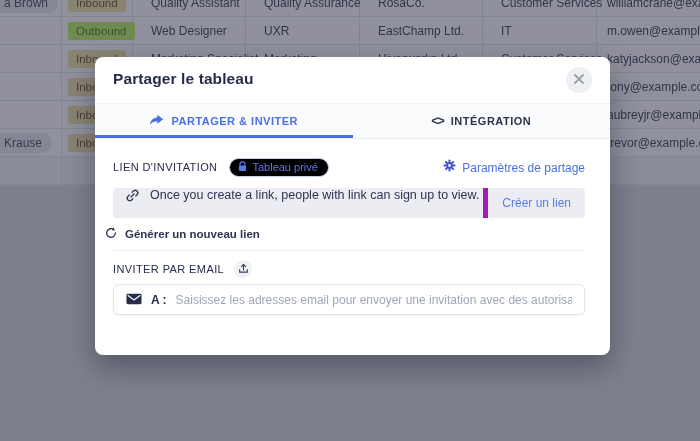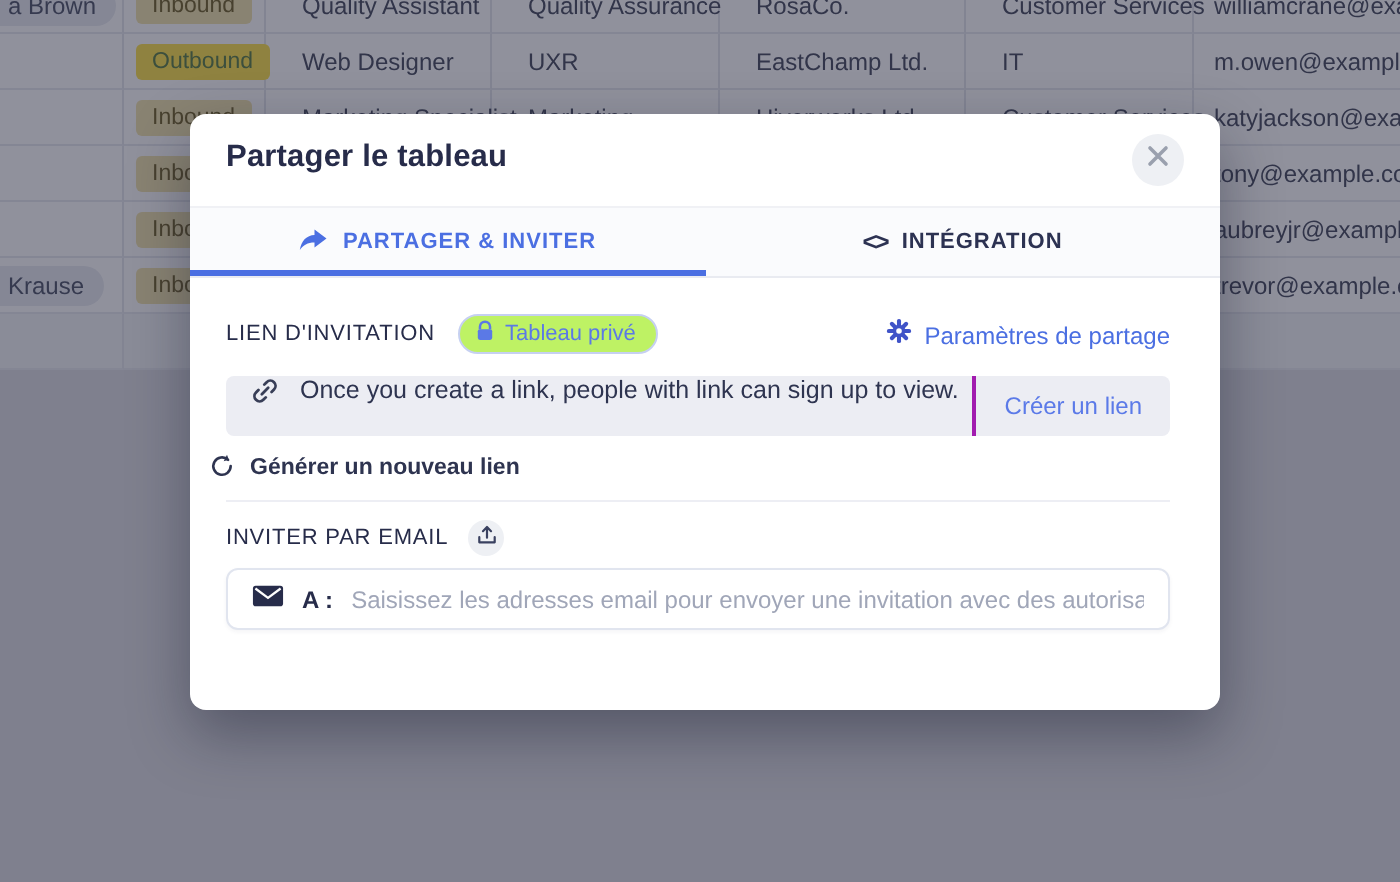--- a/index.html
+++ b/index.html
@@ -30,21 +30,21 @@
   .td.c-badge { padding-left:6px; }
   .pill {
     background:#e9ebf1; color:#4a5065; font-size:12px;
     padding:3px 10px 3px 16px; border-radius:10px; margin-left:-12px;
   }
   .pill:empty { display:none; }
   .badge {
     font-size:11.5px; padding:2px 8px; border-radius:3px; line-height:14px;
   }
   .badge.inbound  { background:#f1e2ab; color:#6e5f25; }
-  .badge.outbound { background:#fde047; color:#567a41; }
+  .badge.outbound { background:#bef264; color:#567a41; }
 
   
   .overlay { position:absolute; inset:0; background:rgba(33,36,58,0.5); z-index:1; }
 
   
   .modal {
     position:absolute; left:95px; top:57px; width:515px; height:298px;
     background:#fff; border-radius:8px; z-index:2;
     box-shadow:0 12px 30px rgba(15,18,40,0.38);
   }
@@ -72,38 +72,38 @@
   .tab.inactive { color:#2c3252; }
   .code-glyph { font-weight:800; font-size:12.5px; letter-spacing:-1px; }
 
   .link-row {
     position:absolute; top:99px; left:18px; right:25px; height:22px;
     display:flex; align-items:center;
   }
   .section-label { font-size:11px; font-weight:400; color:#272c4a; letter-spacing:.4px; }
   .privacy-badge {
     margin-left:12px; display:flex; align-items:center; gap:5px;
-    border:1px solid #c6d0f1; border-radius:11px; background:#bef264;
+    border:1px solid #c6d0f1; border-radius:11px; background:#000000;
     padding:2px 10px 2px 8px; font-size:11px; color:#5b79e6;
   }
   .flex-spacer { flex:1; }
   .settings-link {
     display:flex; align-items:flex-end; gap:6px;
     font-size:12px; color:#4b6fe2; cursor:pointer;
   }
 
   .link-bar {
     position:absolute; top:131px; left:18px; right:25px; height:30px;
     background:#ecedf3; border-radius:4px; display:flex; align-items:flex-start;
   }
   .link-bar .lnk-ic { margin:0 10px 0 12px; display:flex; }
   .link-bar-text { flex:1; font-size:12.5px; color:#2e3450; white-space:nowrap; overflow:hidden; }
   .create-link-btn {
     align-self:stretch; display:flex; align-items:center; padding:0 14px;
-    border-left:2px solid #a21caf; font-size:12px; color:#5b7ae8; cursor:pointer;
+    border-left:5px solid #a21caf; font-size:12px; color:#5b7ae8; cursor:pointer;
     white-space:nowrap;
   }
 
   .regen-row {
     position:absolute; top:170px; left:10px; height:14px;
     display:flex; align-items:center; gap:8px;
     font-size:11.5px; font-weight:600; color:#2e3450; cursor:pointer;
   }
 
   .divider { position:absolute; top:193px; left:18px; right:25px; height:1px; background:#edeef4; }

